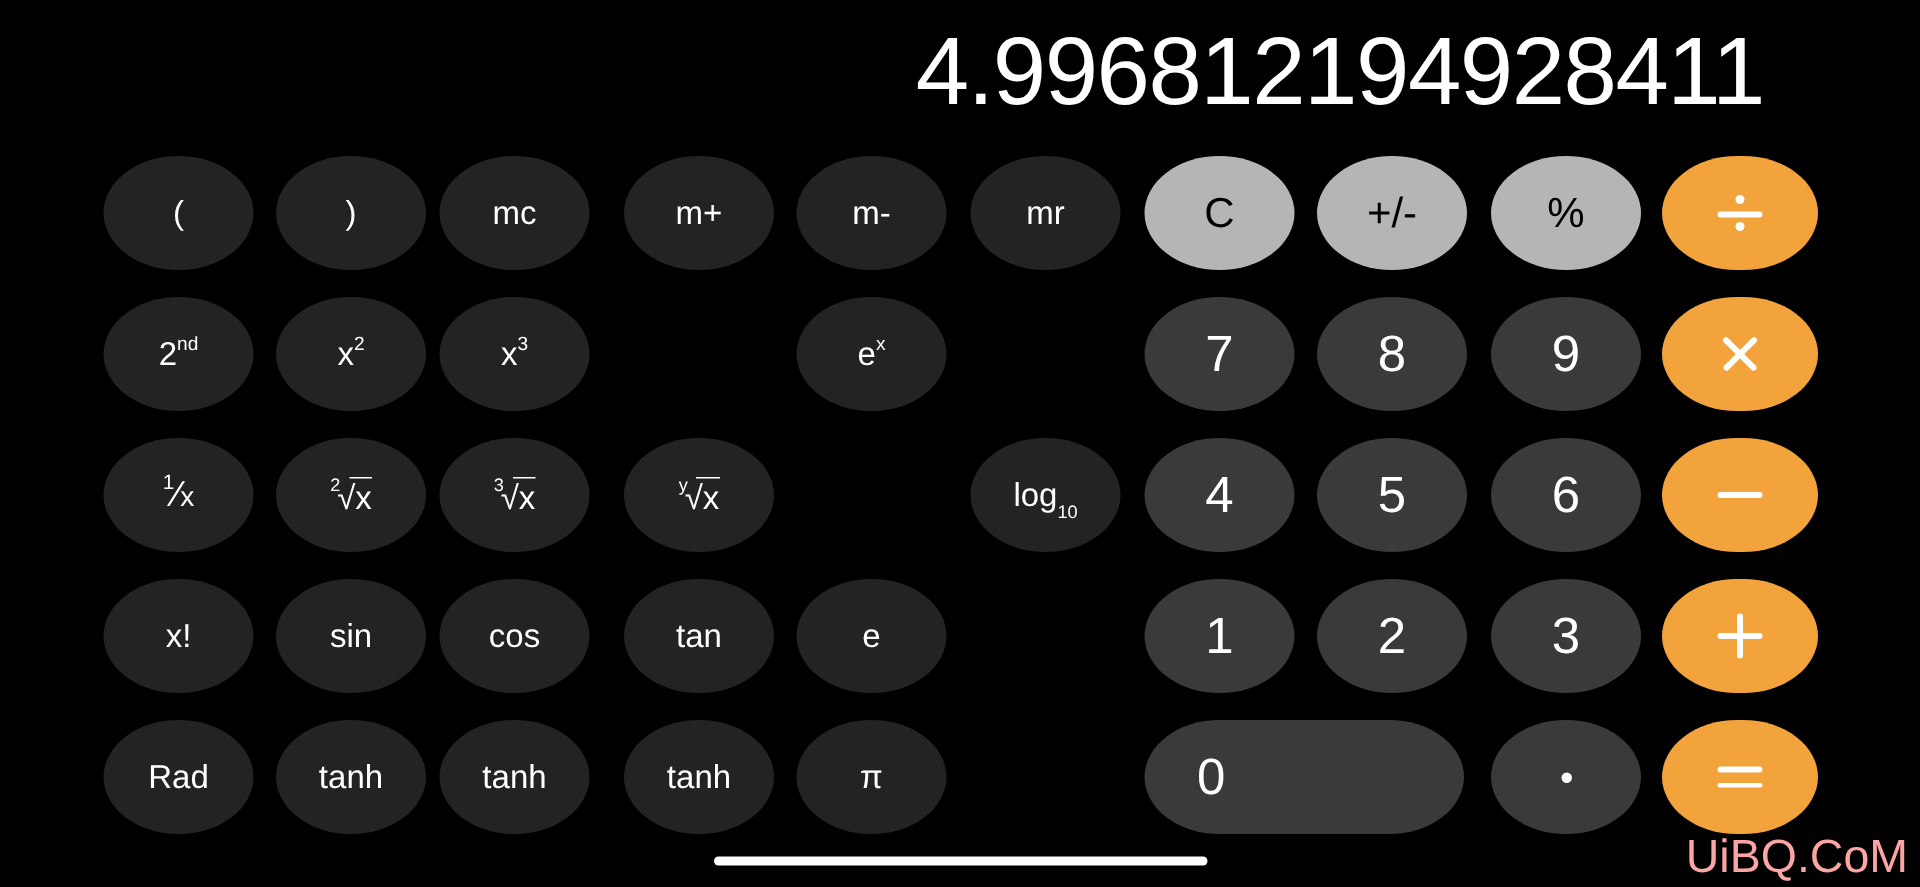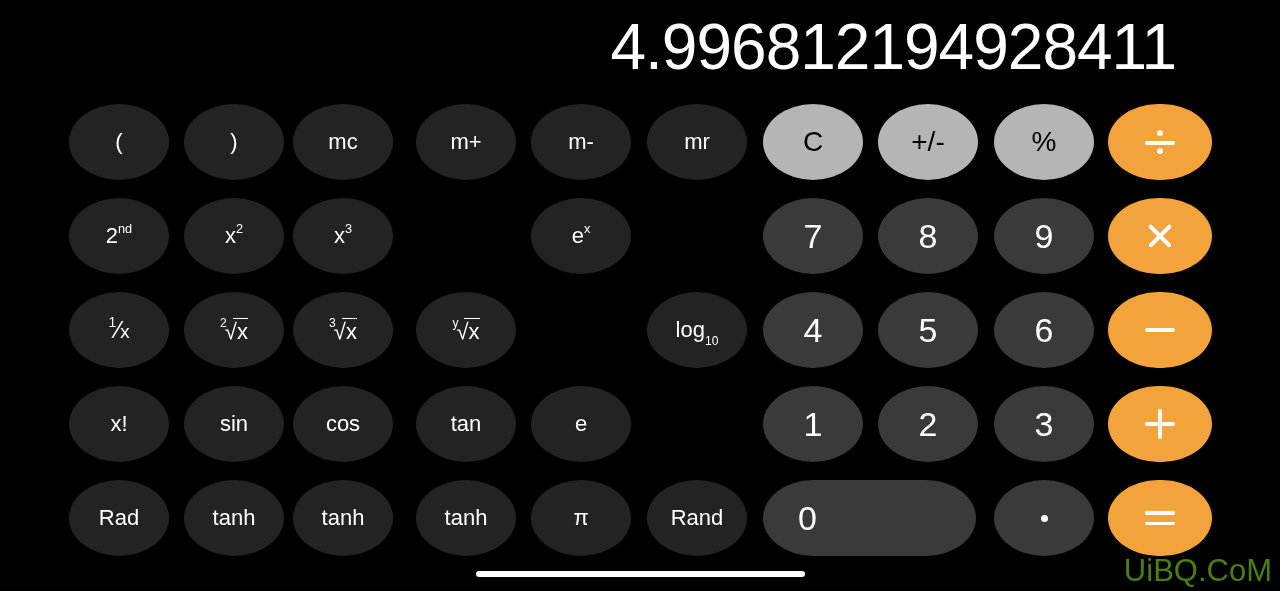--- a/index.html
+++ b/index.html
@@ -252,21 +252,21 @@
     height: 6px;
     border-radius: 3px;
     background: #ffffff;
   }
 
   
   #watermark {
     position: absolute;
     right: 8px;
     bottom: 2px;
-    color: #4d7c0f;
+    color: #fca5a5;
     font-size: 31px;
     font-weight: 400;
     letter-spacing: 0px;
     font-family: "Liberation Sans", sans-serif;
   }
 </style>
 </head>
 <body>
 
 <div id="calculator">
@@ -420,23 +420,20 @@
         </button>
         <button class="key fn c2">
           <span>tanh</span>
         </button>
         <button class="key fn c3">
           <span>tanh</span>
         </button>
         <button class="key fn c4">
           <span>π</span>
         </button>
-        <button class="key fn c5">
-          <span>Rand</span>
-        </button>
         <button class="key digit c6 wide">
           <span>0</span>
         </button>
         <button class="key digit c8">
           <span class="glyph-dot"></span>
         </button>
         <button class="key op c9">
           <span class="glyph-equals">
             <span class="h t"></span>
             <span class="h b"></span>

